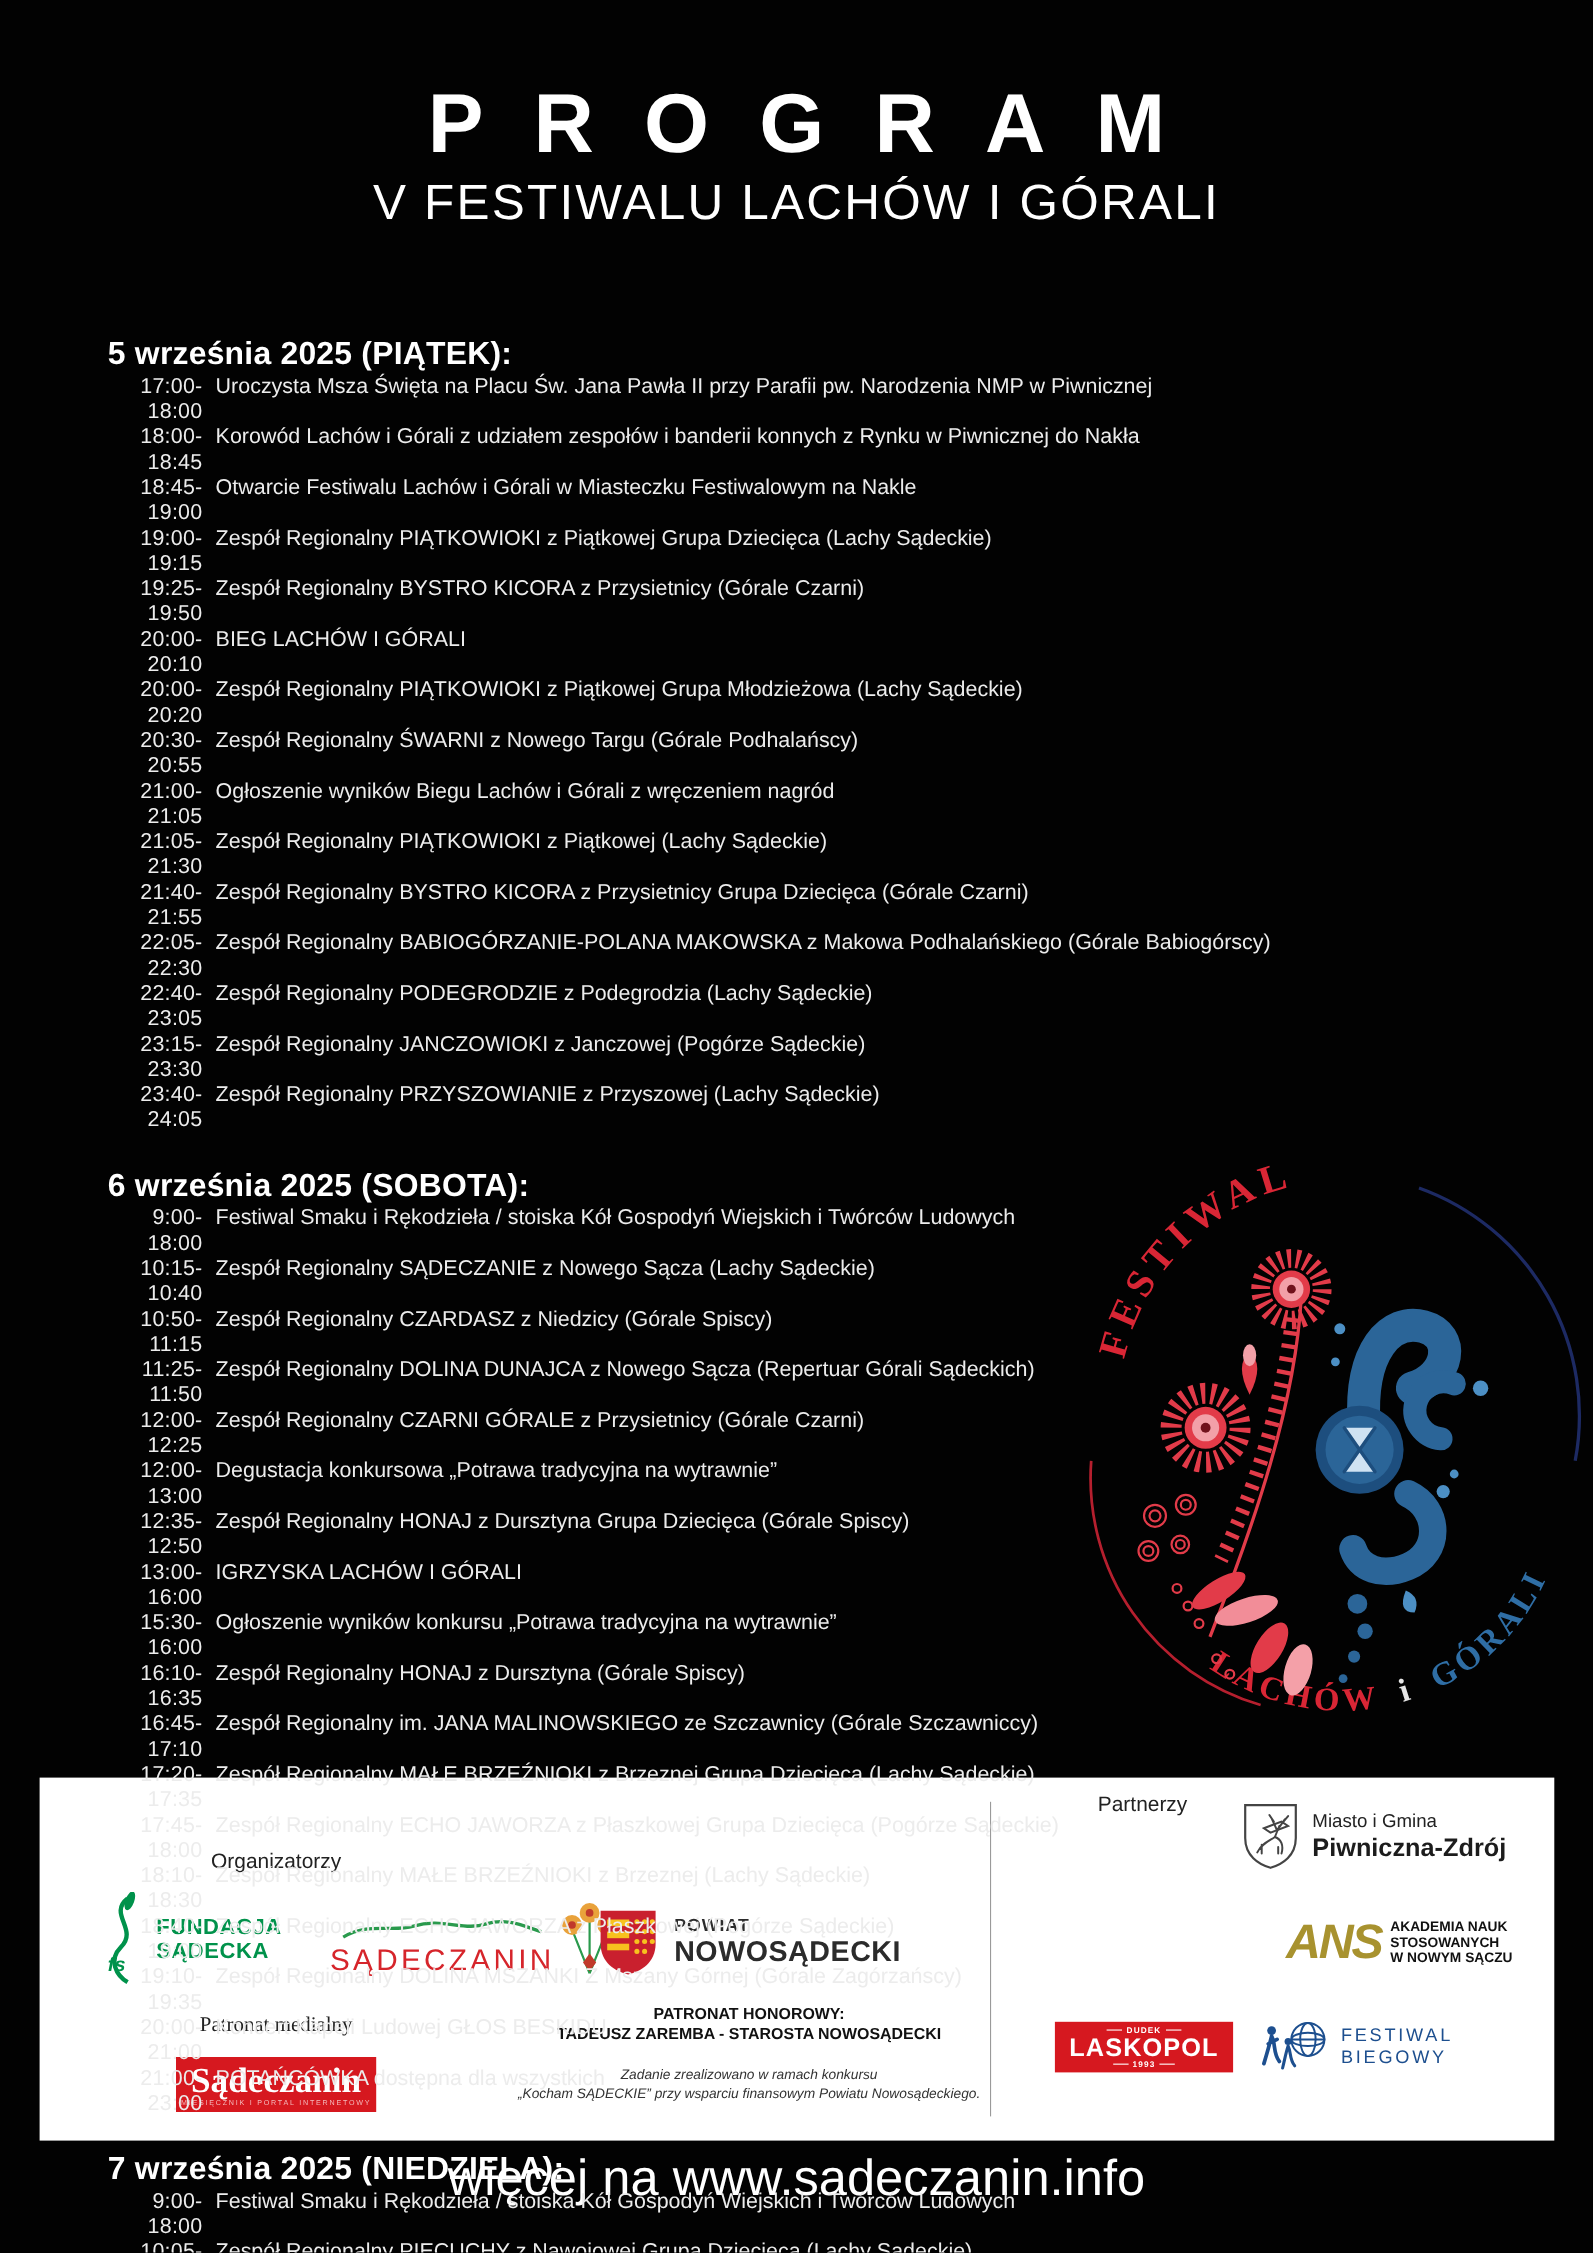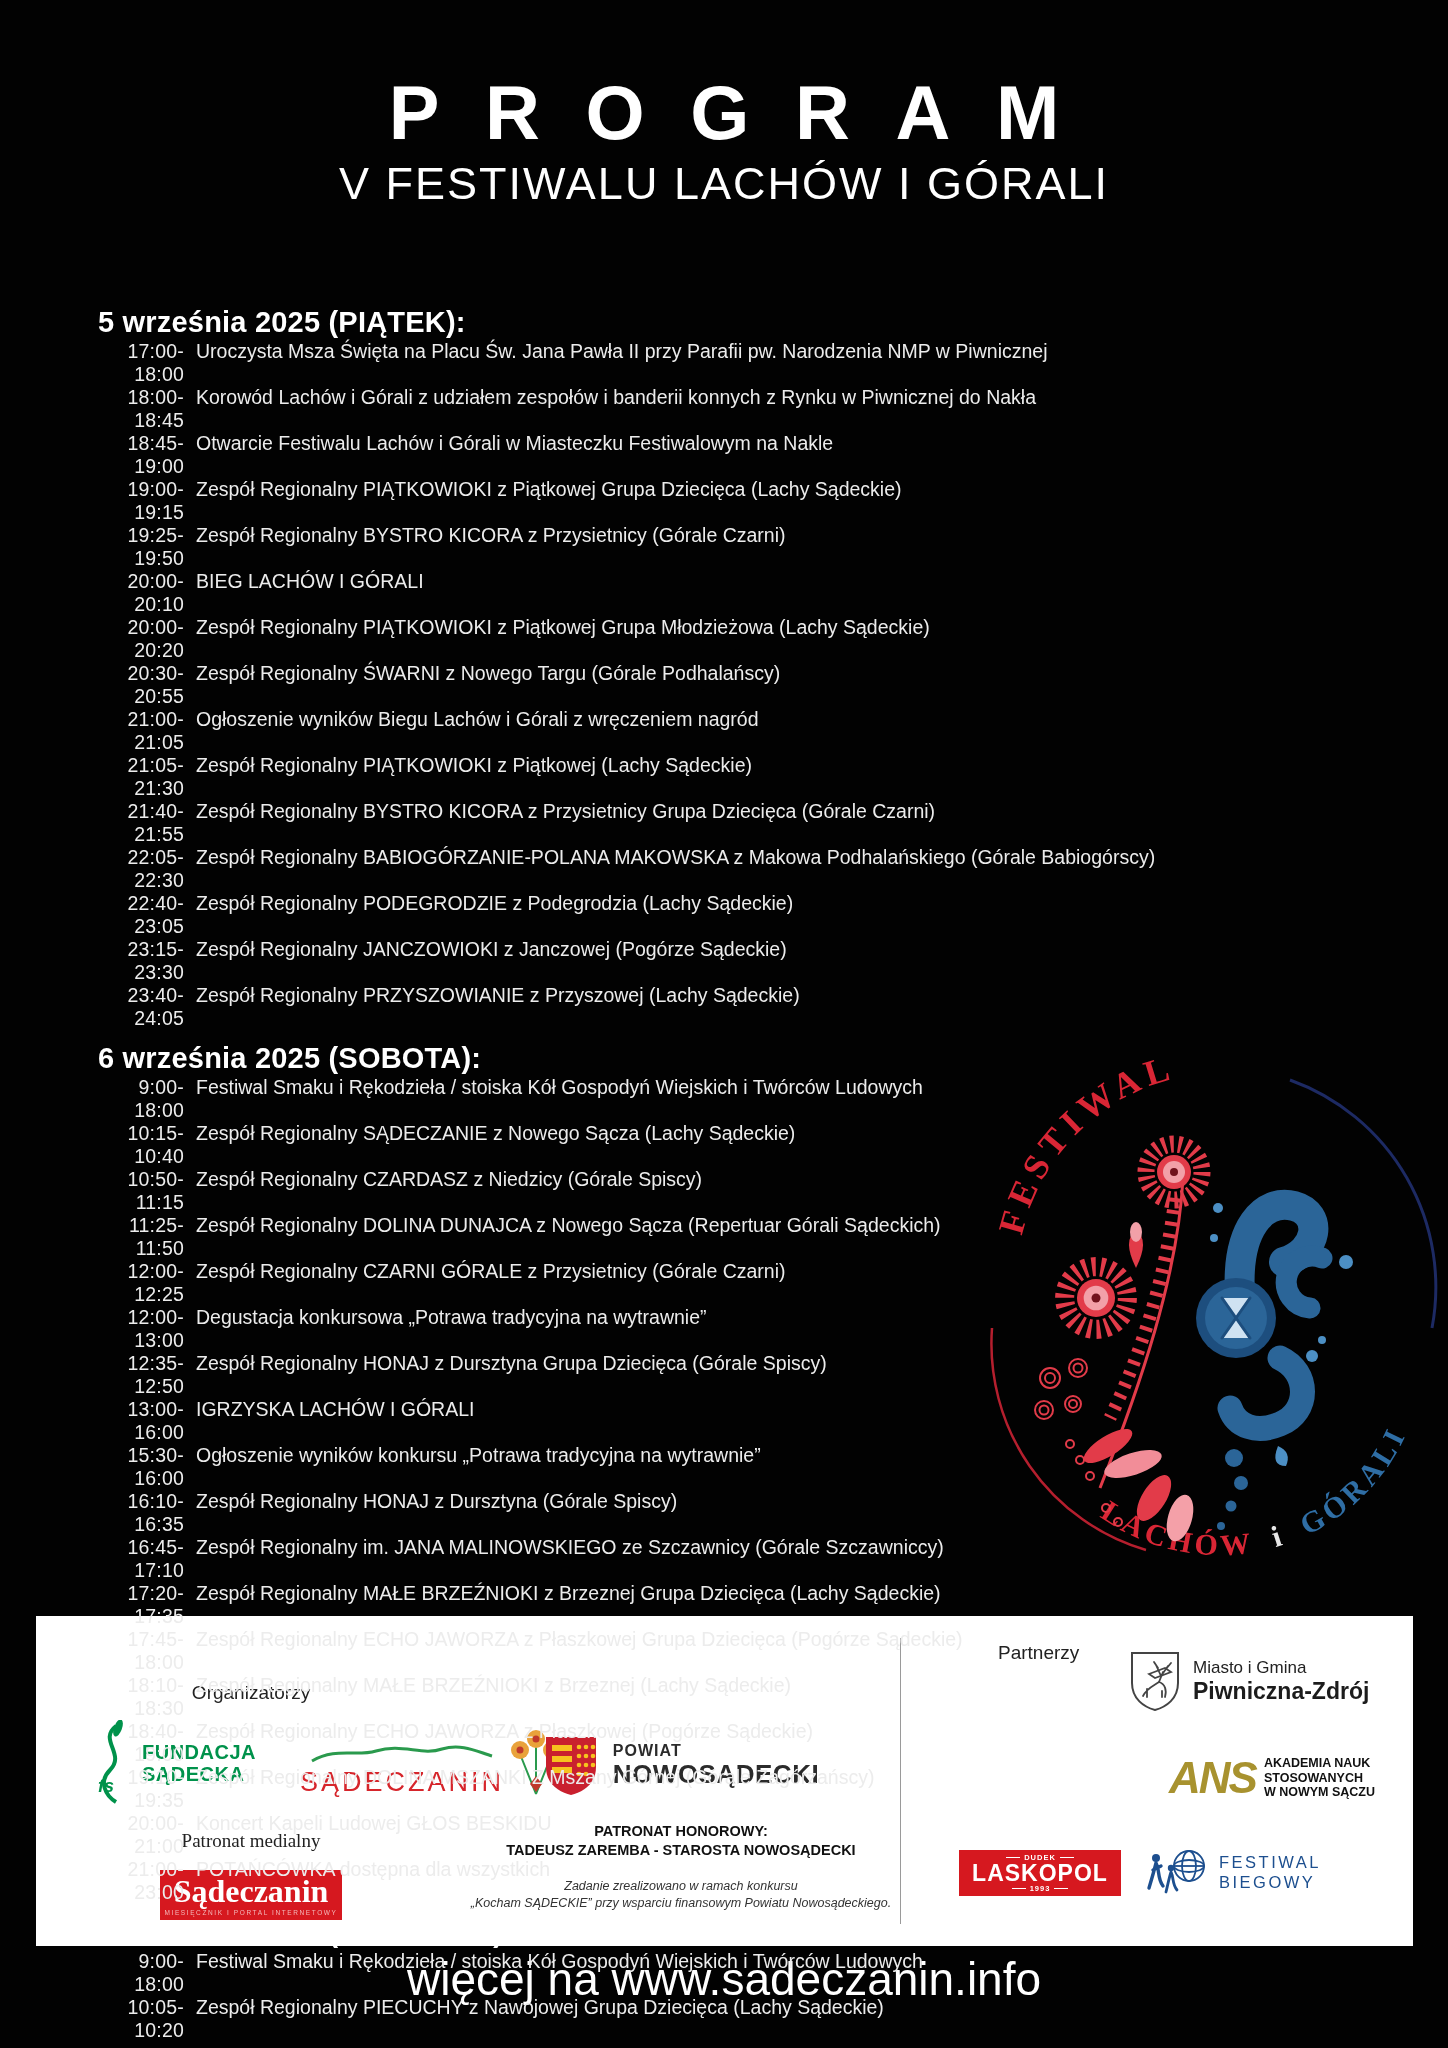--- a/index.html
+++ b/index.html
@@ -4,33 +4,33 @@
 <style>
   html,body{margin:0;padding:0;background:#000;}
   .poster{position:relative;width:1448px;height:2048px;background:#020202;overflow:hidden;
           font-family:"Liberation Sans","DejaVu Sans",sans-serif;}
   
   .title-block{padding-top:70px;text-align:center;color:#fff;}
   .title{font-size:76px;font-weight:700;letter-spacing:0.60em;padding-left:0.60em;line-height:86px;}
   .subtitle{font-size:45px;font-weight:400;letter-spacing:2px;line-height:56px;}
   
   .schedule{padding-left:98px;position:relative;z-index:2;}
-  .day{margin-top:12px;}
+  .day{margin-top:32px;}
   .day.first{margin-top:94px;}
   .day-heading{font-size:29px;font-weight:700;color:#fff;margin:0 0 2px 0;line-height:32px;letter-spacing:0.2px;}
   .row{display:flex;font-size:19.5px;line-height:23px;color:#ececec;}
   .row .time{width:86px;text-align:right;flex:none;letter-spacing:0.2px;}
   .row .desc{margin-left:12px;white-space:nowrap;}
   
   .festival-logo{position:absolute;left:978px;top:1056px;width:462px;height:516px;z-index:1;}
   
   .footer-panel{position:absolute;left:36px;top:1616px;width:1377px;height:330px;background:#fff;color:#1a1a1a;}
   .col-left{position:absolute;left:0;top:0;width:430px;}
   .col-center{position:absolute;left:420px;top:0;width:450px;text-align:center;}
-  .col-right{position:absolute;left:865px;top:12px;width:505px;height:250px;}
+  .col-right{position:absolute;left:865px;top:0;width:505px;height:250px;}
   .v-divider{position:absolute;left:864px;top:22px;height:286px;width:0;border-left:1px solid #9a9a9a;}
   .footer-label{font-size:19px;color:#222;}
   .org-label{margin-top:66px;text-align:center;}
   .media-label{margin-top:24px;text-align:center;font-family:Liberation Serif, serif;}
   .partners-label{position:absolute;left:97px;top:14px;}
   .org-row{display:flex;align-items:center;margin:16px 0 0 52px;gap:44px;}
   .fundacja{display:flex;align-items:center;gap:8px;}
   .fundacja-text{color:#00924b;font-weight:700;font-size:20px;line-height:22px;letter-spacing:0.5px;}
   .sadeczanin-green{display:flex;align-items:flex-end;gap:6px;}
   .sadeczanin-green .stack{display:flex;flex-direction:column;align-items:center;}

